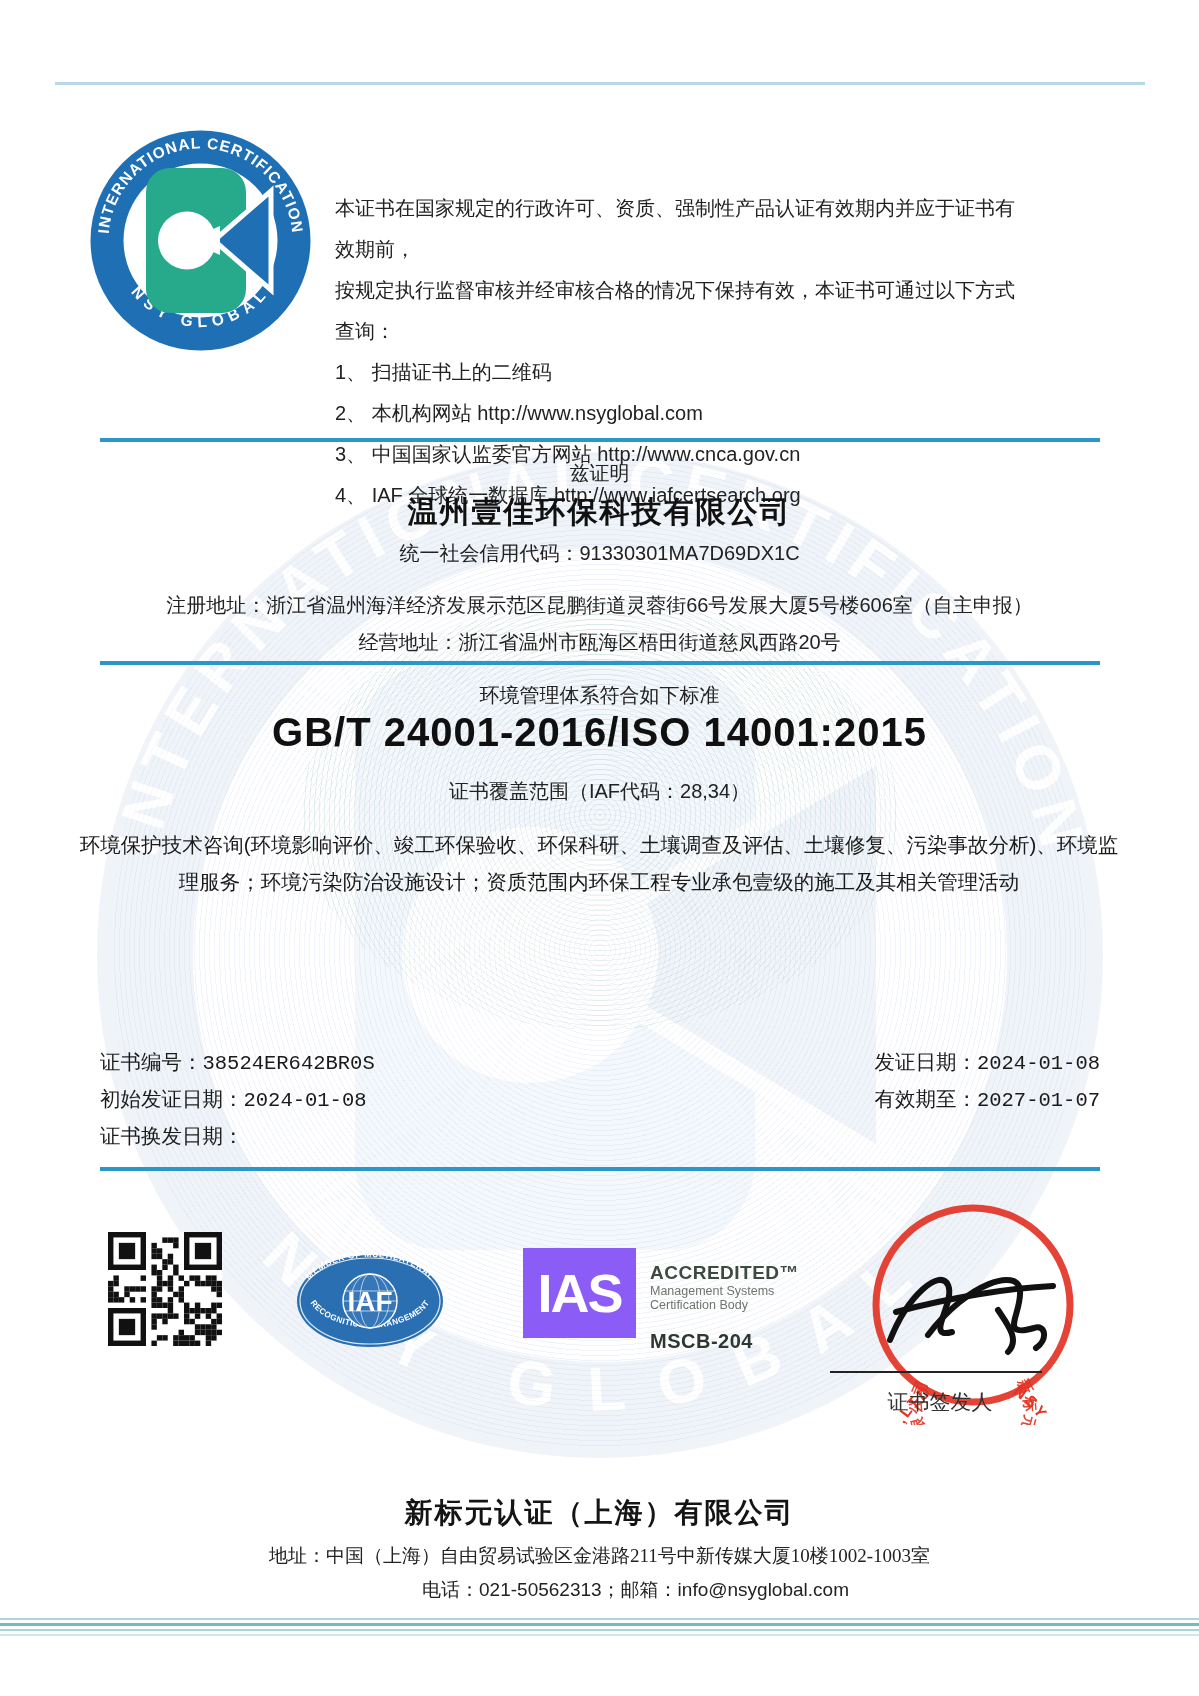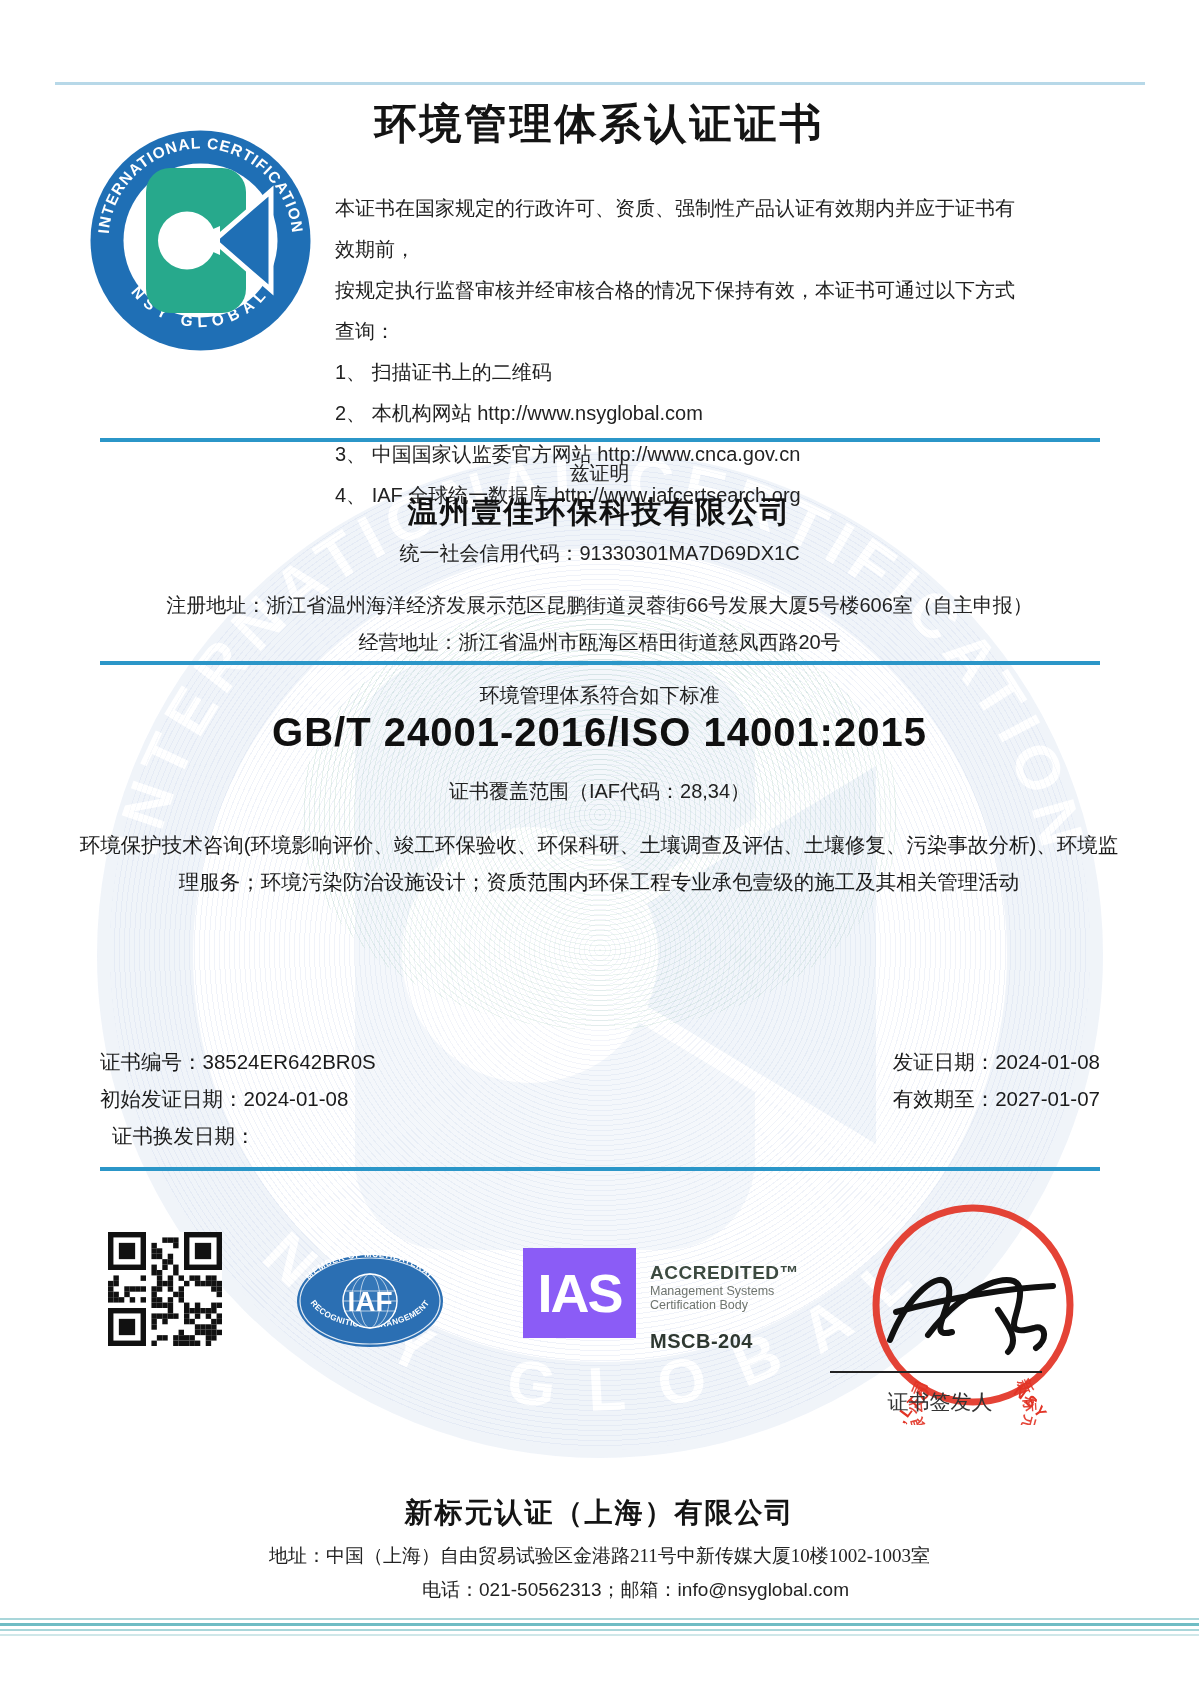--- a/index.html
+++ b/index.html
@@ -35,21 +35,21 @@
   .center-line{left:0;width:1199px;text-align:center;}
   .heading-sm{font-size:20px;color:#222;}
   .company{font-size:30px;font-weight:600;letter-spacing:2px;color:#111;}
   .credit{font-size:20px;color:#222;}
   .addr{font-size:20px;color:#222;}
   .std-code{font-size:40px;font-weight:700;letter-spacing:1px;color:#101010;}
   .scope-text{
     left:79px;top:826px;width:1040px;text-align:center;
     font-size:20.5px;line-height:37px;color:#1a1a1a;
   }
-  .detail{font-size:20.5px;color:#1a1a1a;}
+  .detail{font-size:20.5px;color:#1a1a1a;font-family:Liberation Mono, monospace;}
   .d-left{left:100px;text-align:left;width:500px;}
   .d-right{left:600px;width:500px;text-align:right;}
   .ias-box{
     left:523px;top:1248px;width:113px;height:90px;background:#8b5cf6;
     display:flex;align-items:center;justify-content:center;
   }
   .ias-box span{color:#fff;font-size:54px;font-weight:700;letter-spacing:-2px;}
   .ias-text{left:650px;top:1262px;width:180px;line-height:1.15;}
   .ias-text .acc{font-size:19px;font-weight:700;color:#3c4a40;letter-spacing:.5px;}
   .ias-text .sub{font-size:12.5px;color:#6e746e;}
@@ -110,21 +110,20 @@
       <textPath href="#logo-bot" startOffset="50%" text-anchor="middle">NSY GLOBAL</textPath>
     </text>
     <g>
       <rect x="58" y="40" width="100" height="145" rx="24" fill="#27a98c"></rect>
       <polygon points="183,63 183,162 126,112.5" fill="#1f6fb5" stroke="#ffffff" stroke-width="5"></polygon>
       <circle cx="99" cy="112.5" r="29" fill="#ffffff"></circle>
       <polygon points="99,112.5 132,98 132,127" fill="#ffffff"></polygon>
     </g>
   </svg>
 
-  <div class="abs title">环境管理体系认证证书</div>
 
   <div class="abs intro">
     <div>本证书在国家规定的行政许可、资质、强制性产品认证有效期内并应于证书有效期前，</div>
     <div>按规定执行监督审核并经审核合格的情况下保持有效，本证书可通过以下方式查询：</div>
     <div class="li">1、 扫描证书上的二维码</div>
     <div class="li">2、 本机构网站 http://www.nsyglobal.com</div>
     <div class="li">3、 中国国家认监委官方网站 http://www.cnca.gov.cn</div>
     <div class="li">4、 IAF 全球统一数据库 http://www.iafcertsearch.org</div>
   </div>
 
@@ -138,21 +137,21 @@
 
   <div class="abs rule rule2"></div>
 
   <div class="abs center-line heading-sm" style="top:682px;">环境管理体系符合如下标准</div>
   <div class="abs center-line std-code" style="top:710px;">GB/T 24001-2016/ISO 14001:2015</div>
   <div class="abs center-line heading-sm" style="top:778px;">证书覆盖范围（IAF代码：28,34）</div>
   <div class="abs scope-text">环境保护技术咨询(环境影响评价、竣工环保验收、环保科研、土壤调查及评估、土壤修复、污染事故分析)、环境监理服务；环境污染防治设施设计；资质范围内环保工程专业承包壹级的施工及其相关管理活动</div>
 
   <div class="abs detail d-left" style="top:1048px;">证书编号：38524ER642BR0S</div>
   <div class="abs detail d-left" style="top:1085px;">初始发证日期：2024-01-08</div>
-  <div class="abs detail d-left" style="top:1122px;margin-left:12px;">证书换发日期：</div>
+  <div class="abs detail d-left" style="top:1122px;">证书换发日期：</div>
   <div class="abs detail d-right" style="top:1048px;">发证日期：2024-01-08</div>
   <div class="abs detail d-right" style="top:1085px;">有效期至：2027-01-07</div>
 
   <div class="abs rule rule3"></div>
 
   <svg class="abs" id="qr-svg" style="left:108px;top:1232px;" width="114" height="114" viewBox="0 0 114 114">
     <rect x="0" y="0" width="114" height="114" fill="#ffffff"></rect>
   <rect x="54.28571428571429" y="5.428571428571429" width="5.428571428571429" height="5.428571428571429" fill="#111"></rect>
       <rect x="59.714285714285715" y="5.428571428571429" width="5.428571428571429" height="5.428571428571429" fill="#111"></rect>
       <rect x="65.14285714285714" y="5.428571428571429" width="5.428571428571429" height="5.428571428571429" fill="#111"></rect>

